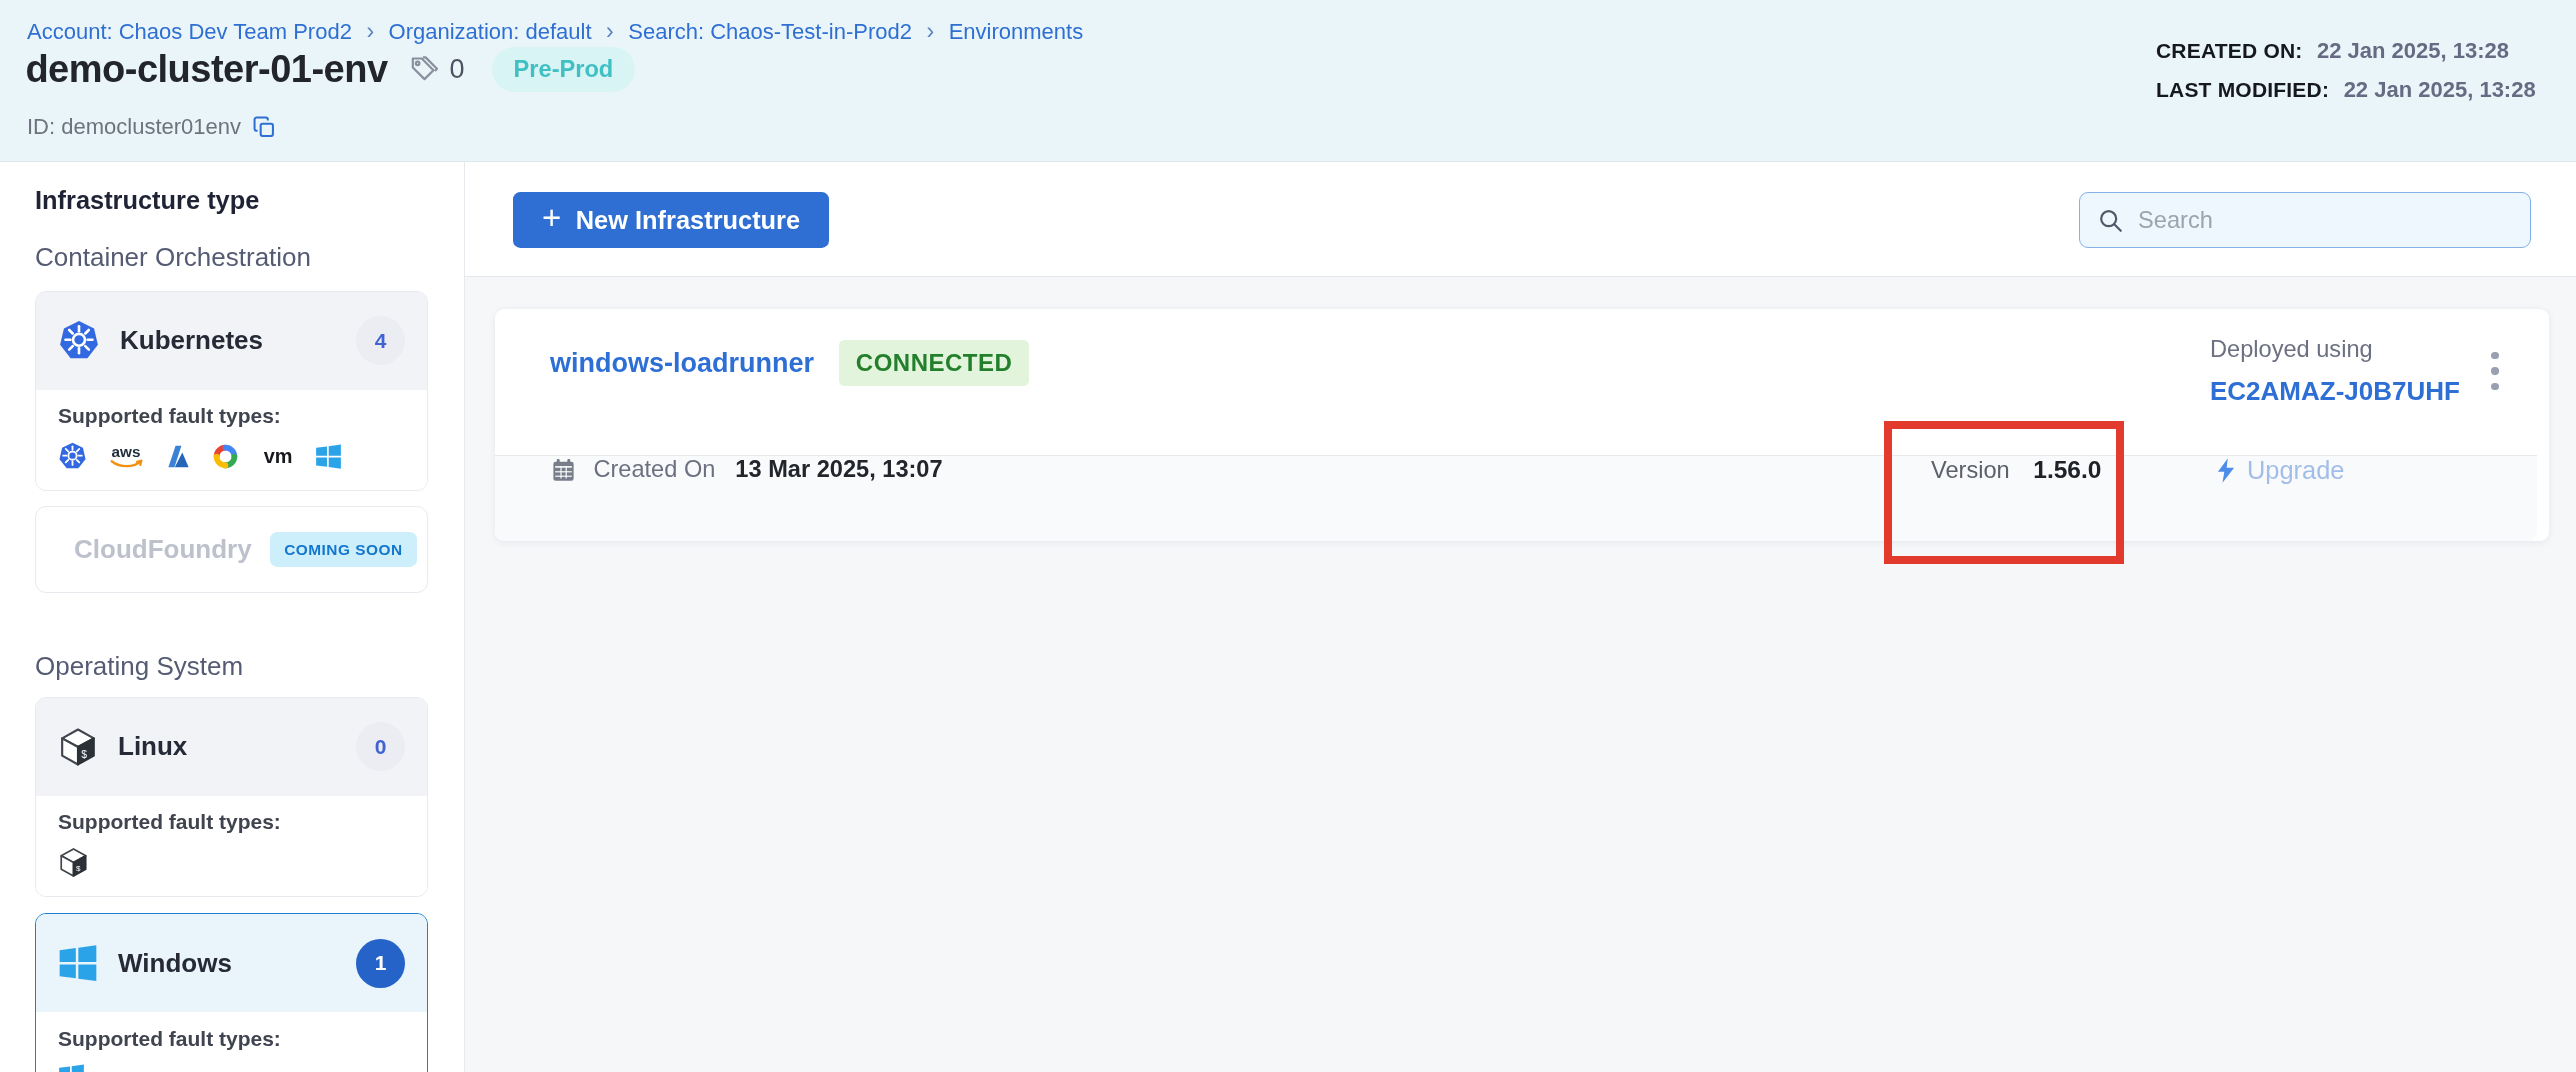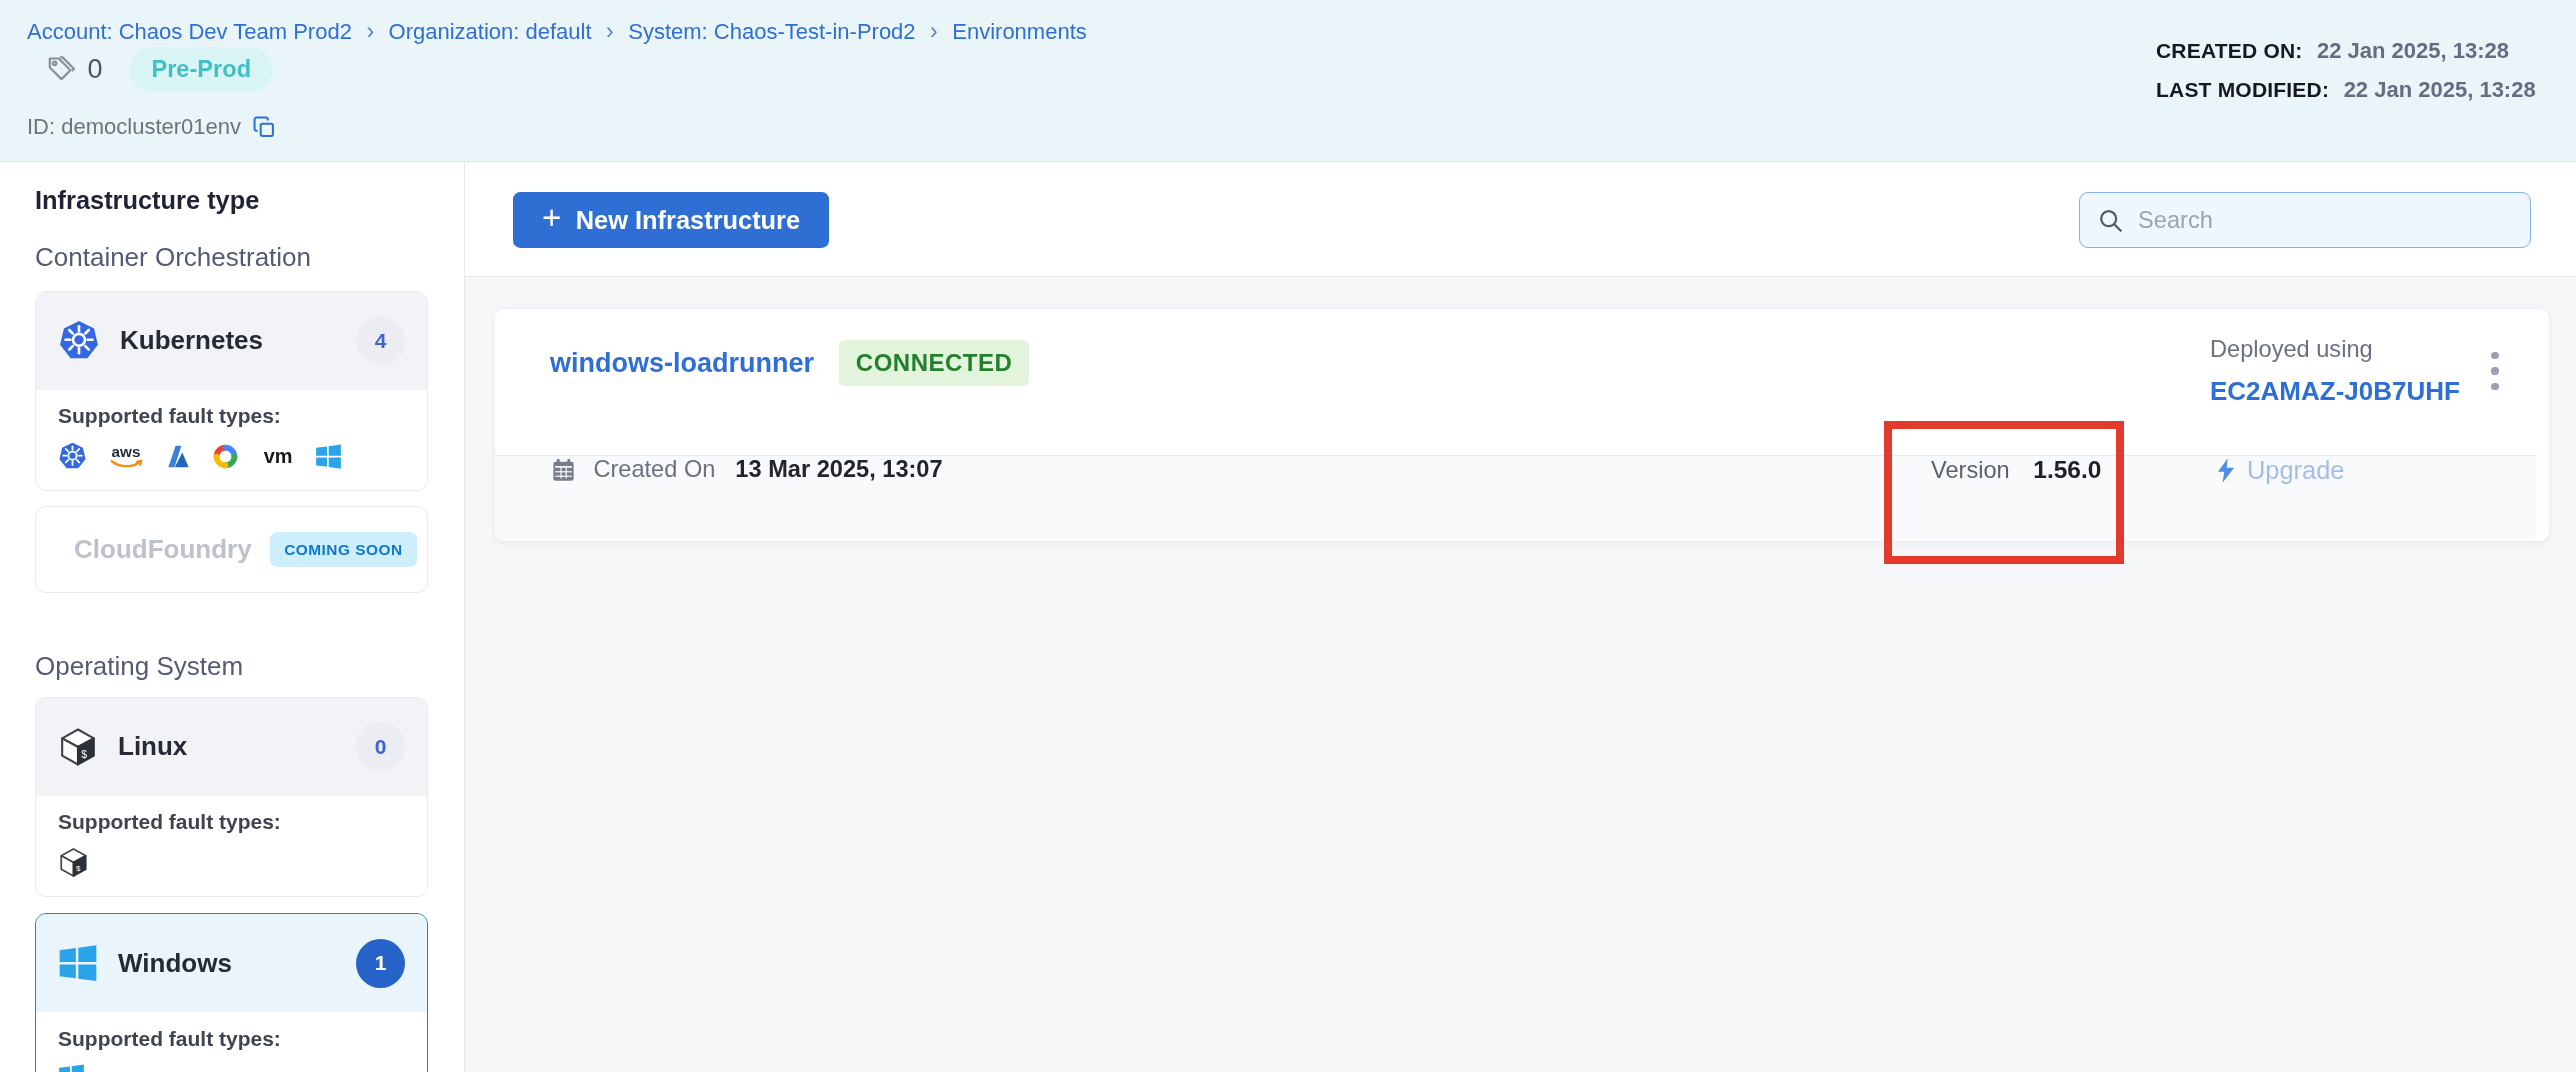--- a/index.html
+++ b/index.html
@@ -106,26 +106,27 @@
 <body>
 
 <div class="screen">
 
   <div class="app-header">
     <div class="breadcrumb">
       <span class="crumb">Account: Chaos Dev Team Prod2</span>
       <span class="crumb-sep">›</span>
       <span class="crumb">Organization: default</span>
       <span class="crumb-sep">›</span>
-      <span class="crumb">System: Chaos-Test-in-Prod2</span>
+      <span class="crumb">Search: Chaos-Test-in-Prod2</span>
       <span class="crumb-sep">›</span>
       <span class="crumb">Environments</span>
     </div>
 
     <div class="title-row">
+      <span class="page-title">demo-cluster-01-env</span>
       <span class="tag-wrap">
         <svg width="33" height="33" viewBox="0 0 24 24" fill="none" stroke="#8a8f9c" stroke-width="1.6" stroke-linejoin="round">
           <path d="M3.5 10.5V4h6.5l8.5 8.5-6.5 6.5Z"></path>
           <circle cx="7" cy="7.5" r="1.3"></circle>
           <path d="M10.8 3.2h2l8.3 8.3-1.6 1.6"></path>
         </svg>
         <span>0</span>
       </span>
       <span class="env-badge">Pre-Prod</span>
     </div>

